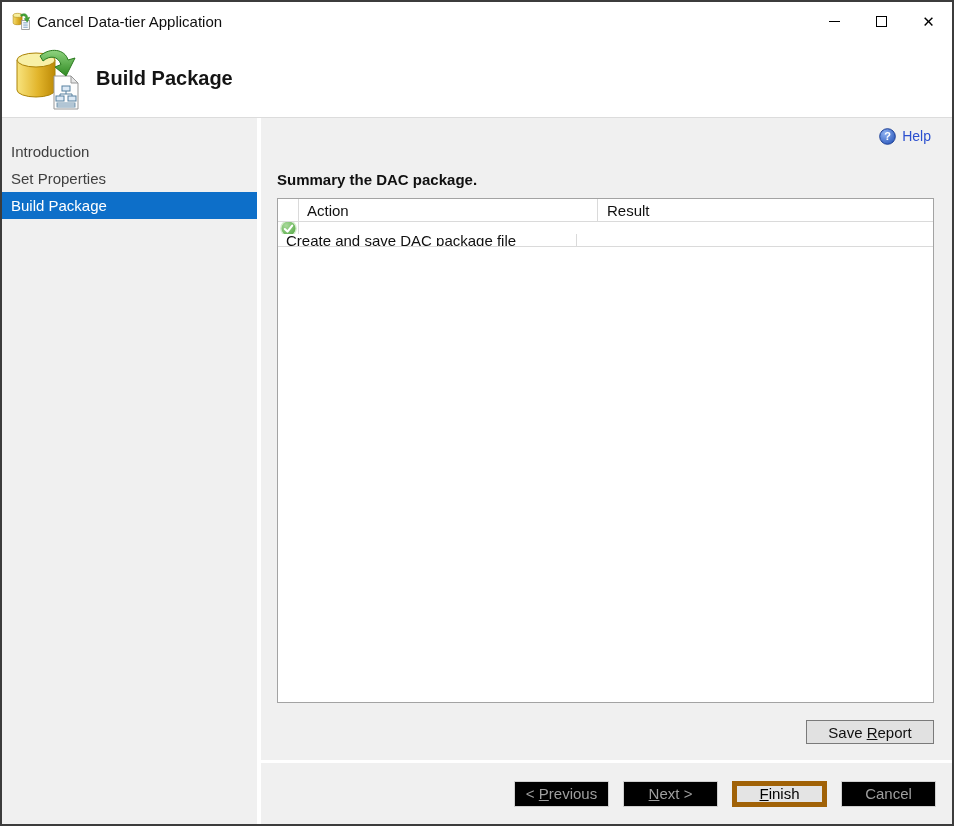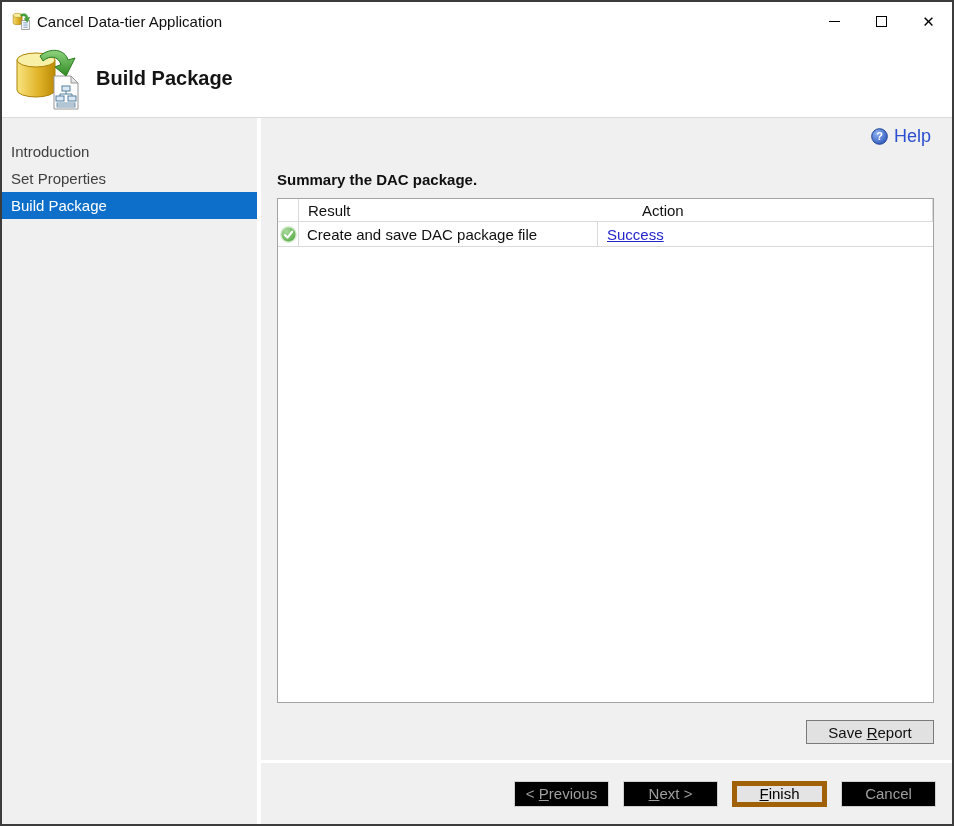--- a/index.html
+++ b/index.html
@@ -31,28 +31,28 @@
   
   .content { flex: 1; display: flex; min-height: 0; }
   .sidebar { width: 255px; flex: 0 0 auto; background: #f0f0f0; padding-top: 20px; }
   .side-item { height: 27px; line-height: 27px; padding-left: 9px; font-size: 15px; color: #3f3f3f; white-space: nowrap; cursor: default; }
   .side-item.selected { background: #0d6fc9; color: #fff; }
   .vsep { width: 4px; flex: 0 0 auto; background: #fff; }
   .main { flex: 1; background: #f0f0f0; display: flex; flex-direction: column; min-width: 0; }
   
   .help-row { height: 28px; flex: 0 0 auto; display: flex; justify-content: flex-end; align-items: center; padding: 8px 21px 0 0; }
   .help-link { display: flex; align-items: center; cursor: pointer; }
-  .help-label { color: #2b4fcf; font-size: 18px; margin-left: 6px; }
+  .help-label { color: #2b4fcf; font-size: 14px; margin-left: 6px; }
   
   .status { margin: 25px 0 0 16px; font-size: 15px; font-weight: bold; color: #101010; flex: 0 0 auto; }
   
   .tbl { margin: 10px 18px 0 16px; height: 505px; flex: 0 0 auto; background: #fff; border: 1px solid #a3a3a3; display: flex; flex-direction: column; font-size: 15px; color: #101010; }
   .trow { display: flex; flex: 0 0 auto; border-bottom: 1px solid #dadada; }
   .trow.head { height: 23px; }
-  .trow.data { height: 25px; }
+  .trow.data { height: 25px; flex-direction: column; }
   .tc { display: flex; align-items: center; border-right: 1px solid #dadada; overflow: hidden; white-space: nowrap; }
   .tc.icon-col { width: 21px; justify-content: center; }
   .tc.action-col { width: 299px; padding-left: 8px; }
   .tc.result-col { flex: 1; padding-left: 9px; border-right: none; }
   .tfill { flex: 1; background: #fff; }
   .link { color: #2424cc; text-decoration: underline; cursor: pointer; }
   
   .save-row { flex: 0 0 auto; display: flex; justify-content: flex-end; margin: 17px 18px 0 0; }
   .btn { height: 24px; background: #e1e1e1; border: 1px solid #7a7a7a; font-size: 15px; color: #101010; display: inline-flex; align-items: center; justify-content: center; cursor: pointer; font-family: inherit; }
   .btn-save { width: 128px; margin-left: 20px; }
@@ -157,22 +157,22 @@
           </svg>
           <span class="help-label">Help</span>
         </span>
       </div>
 
       <div class="status">Summary the DAC package.</div>
 
       <div class="tbl">
         <div class="trow head">
           <div class="tc icon-col"></div>
+          <div class="tc action-col">Action</div>
           <div class="tc result-col">Result</div>
-          <div class="tc action-col">Action</div>
         </div>
         <div class="trow data">
           <div class="tc icon-col">
             <svg width="17" height="17" viewBox="0 0 17 17">
               <defs>
                 <radialGradient id="okG" cx="0.35" cy="0.3" r="0.95">
                   <stop offset="0" stop-color="#a9da9b"></stop>
                     <stop offset="1" stop-color="#46a035"></stop>
                 </radialGradient>
               </defs>

